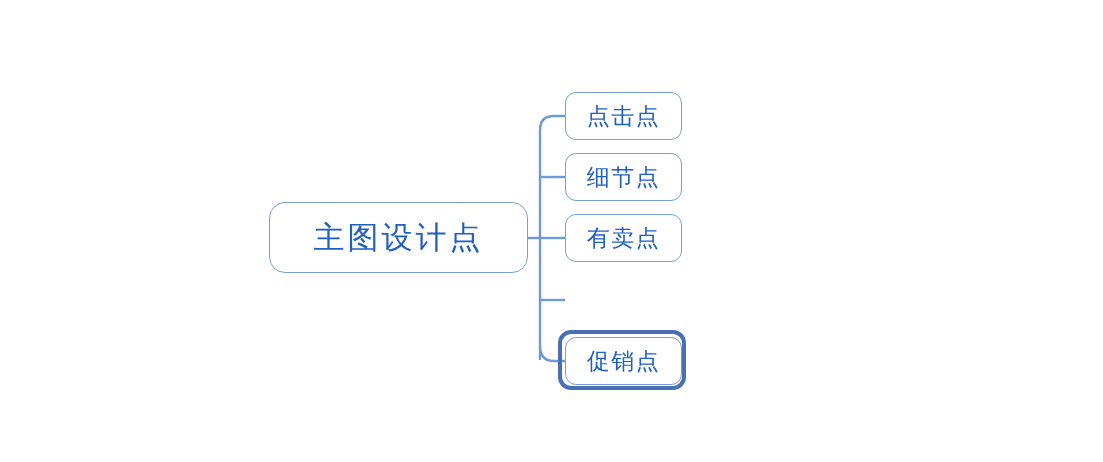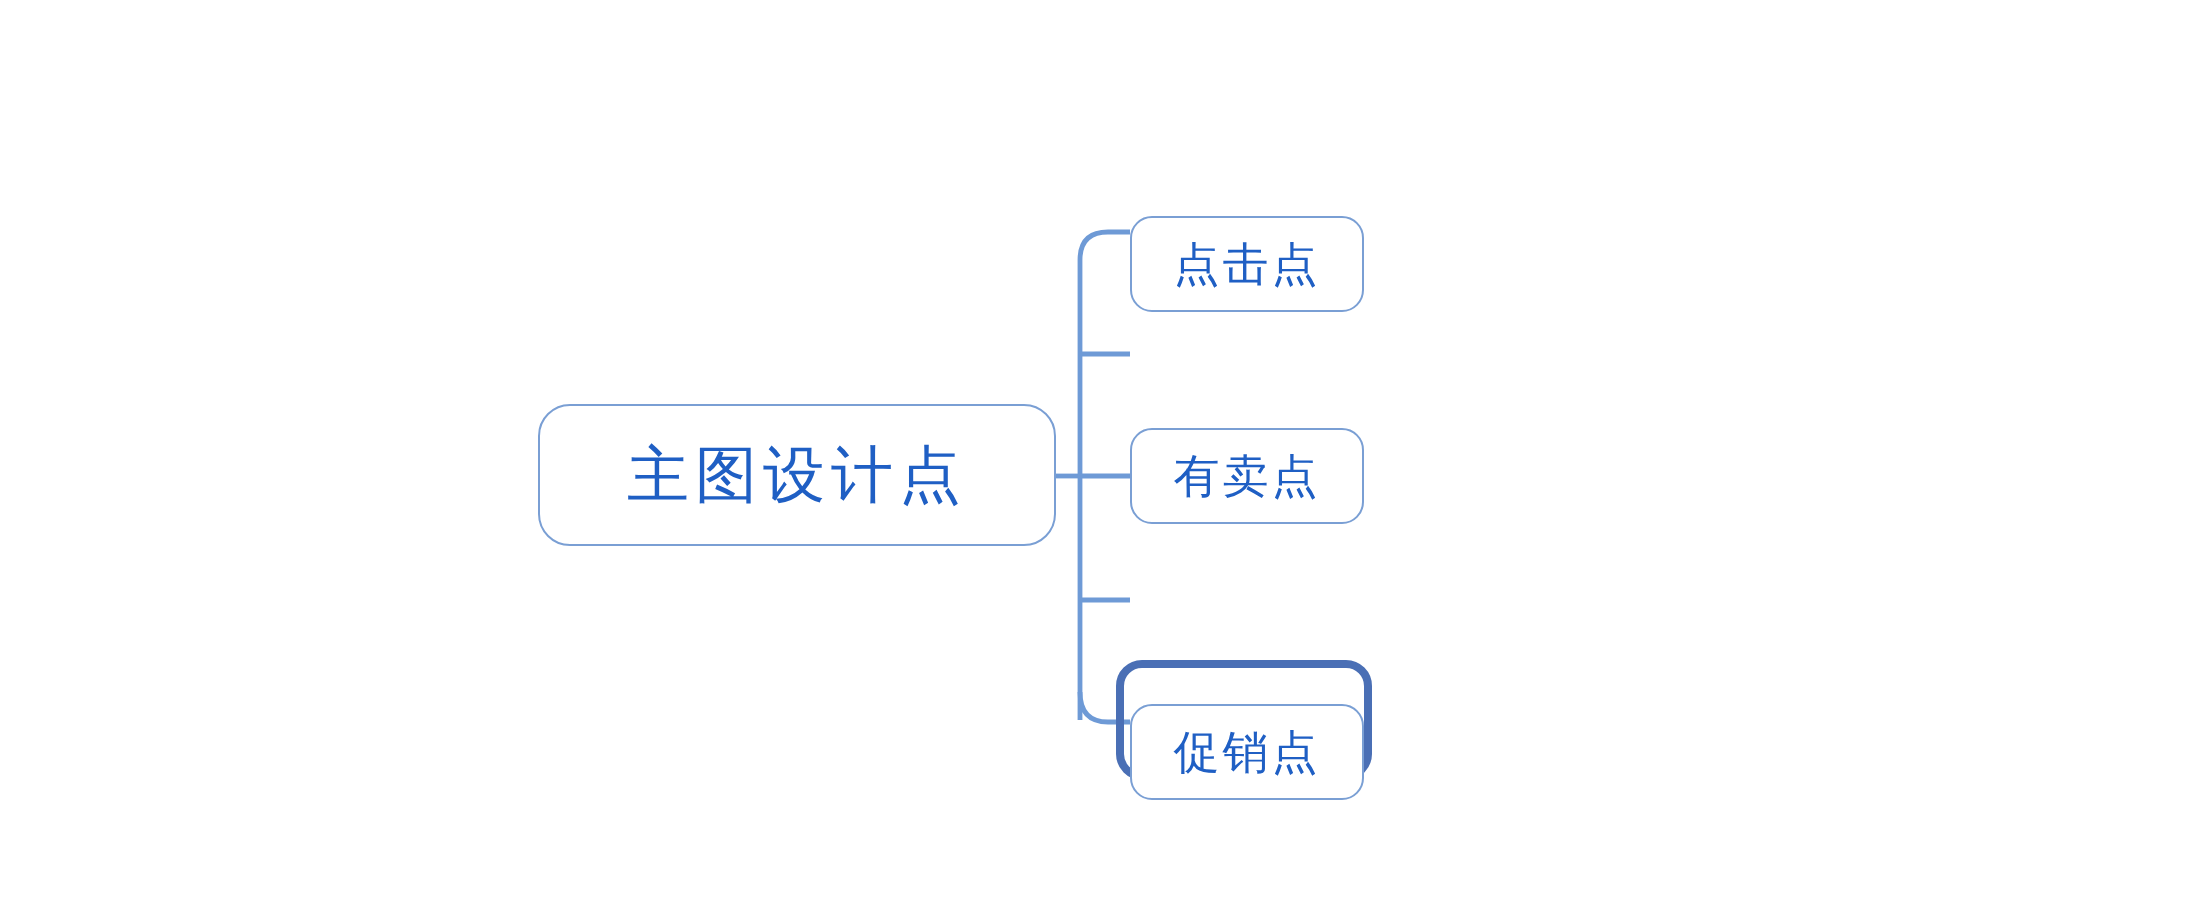--- a/index.html
+++ b/index.html
@@ -51,25 +51,25 @@
     padding-left: 0;
   }
   .child-node {
     left: 565px;
     width: 117px;
     height: 48px;
     font-family: "Liberation Serif", serif;
     font-size: 23px;
     letter-spacing: 1.5px;
   }
-  .child-node-0 { top: 108px; align-items: center; }
+  .child-node-0 { top: 92px; align-items: center; }
   .child-node-1 { top: 153px; }
   .child-node-2 { top: 214px; text-align: center; }
   .child-node-3 { top: 276px; }
-  .child-node-4 { top: 352px; }
+  .child-node-4 { top: 337px; }
 
   .selection-frame {
     position: absolute;
     left: 558px;
     top: 330px;
     width: 128px;
     height: 60px;
     box-sizing: border-box;
     border: 4px solid #4a6fb5;
     border-radius: 13px;
@@ -99,20 +99,23 @@
   </svg>
 
   <div class="node root-node">
     <span>主图设计点</span>
   </div>
 
   <div class="node child-node child-node-0">
     <span>点击点</span>
   </div>
 
+  <div class="node child-node child-node-1">
+    <span>细节点</span>
+  </div>
 
   <div class="node child-node child-node-2">
     <span>有卖点</span>
   </div>
 
 
   <div class="selection-frame"></div>
 
   <div class="node child-node child-node-4">
     <span>促销点</span>

